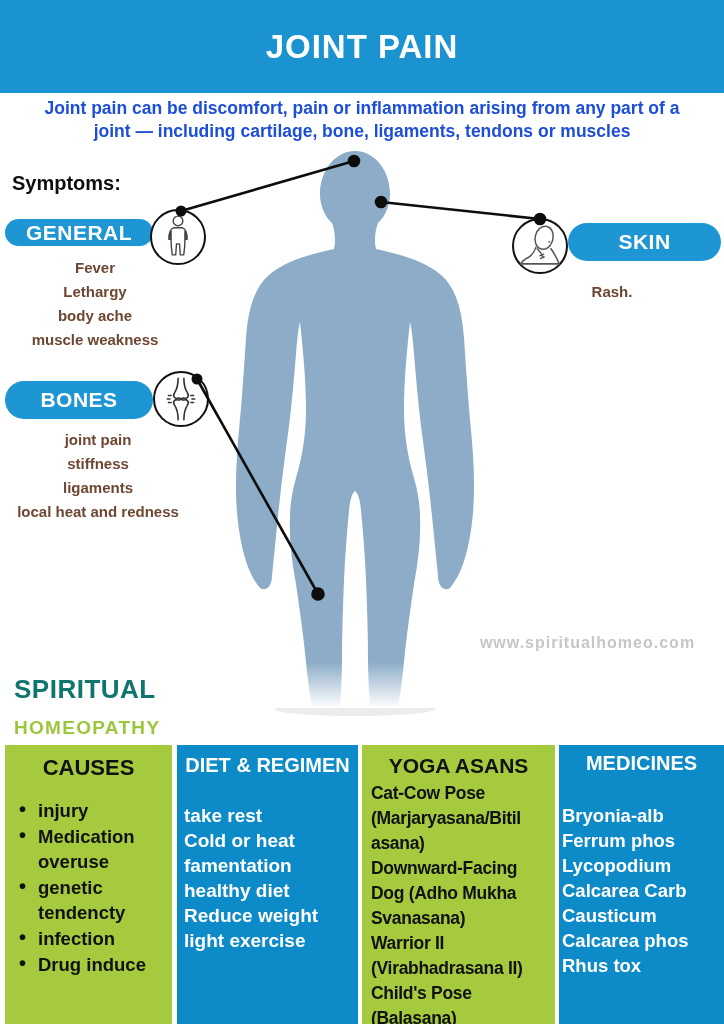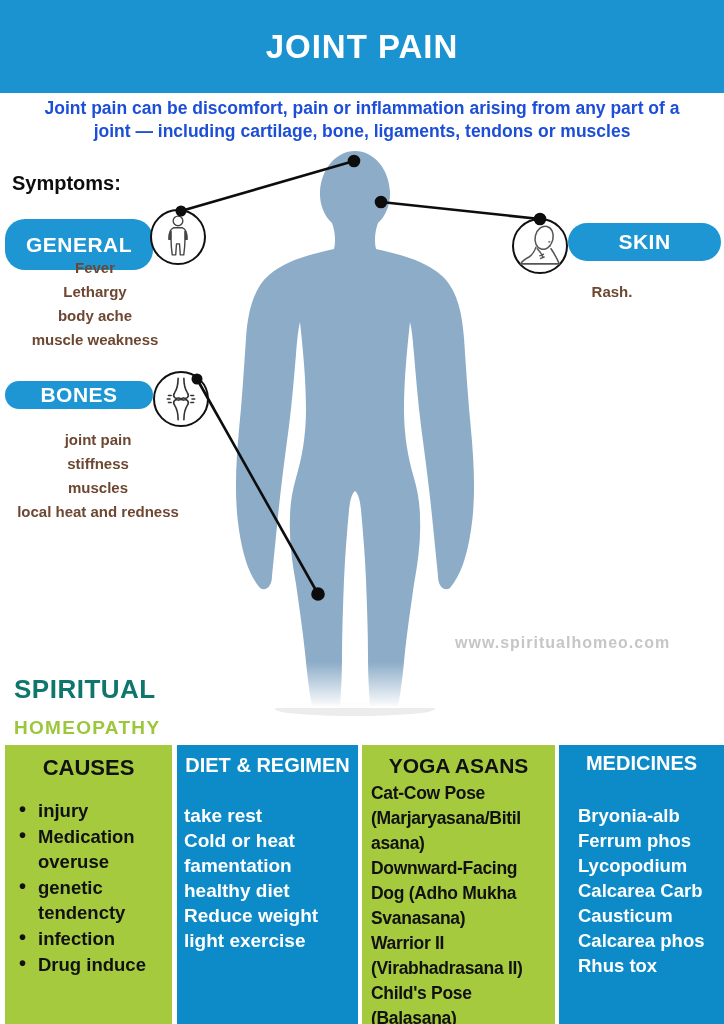--- a/index.html
+++ b/index.html
@@ -15,39 +15,39 @@
   
   .intro{left:0;top:97px;width:724px;text-align:center;color:#1d4ed8;font-weight:bold;
          font-size:17.5px;line-height:23px;z-index:2;}
 
   
   .symptoms-heading{left:12px;top:172px;font-size:20px;font-weight:bold;color:#0d0d0d;z-index:3;}
 
   
   .pill{background:#1e96d3;border-radius:20px;display:flex;align-items:center;justify-content:center;
         color:#ffffff;font-weight:bold;font-size:21px;letter-spacing:.5px;z-index:3;}
-  .pill.general{left:5px;top:219px;width:148px;height:51px;}
+  .pill.general{left:5px;top:219px;width:148px;height:27px;}
   .pill.skin{left:568px;top:223px;width:153px;height:38px;}
-  .pill.bones{left:5px;top:381px;width:148px;height:28px;}
+  .pill.bones{left:5px;top:381px;width:148px;height:38px;}
 
   
   .icon-circle{border-radius:50%;background:#ffffff;border:2.5px solid #111;z-index:4;
                display:flex;align-items:center;justify-content:center;box-sizing:border-box;}
   .circle-general{left:150px;top:209px;width:56px;height:56px;}
   .circle-skin{left:512px;top:218px;width:56px;height:56px;}
   .circle-bones{left:153px;top:371px;width:56px;height:56px;}
 
   
   .symlist{color:#6d4732;font-weight:bold;font-size:15px;line-height:24px;text-align:center;z-index:3;}
   .symlist.general{left:0;top:256px;width:190px;}
   .symlist.skin{left:537px;top:280px;width:150px;}
   .symlist.bones{left:0;top:428px;width:196px;}
 
   
-  .watermark{left:455px;top:634px;width:265px;text-align:left;color:#c6c6c6;font-weight:bold;
+  .watermark{left:455px;top:634px;width:265px;text-align:center;color:#c6c6c6;font-weight:bold;
              font-size:16px;letter-spacing:1px;z-index:2;}
   .logo{left:14px;top:676px;z-index:2;line-height:1;}
   .logo .l1{color:#0f766e;font-size:26px;font-weight:bold;letter-spacing:.5px;}
   .logo .l2{color:#9cc63c;font-size:19px;font-weight:bold;letter-spacing:1.3px;margin-top:16px;}
 
   
   .col{top:745px;height:279px;z-index:2;box-sizing:border-box;}
   .col .head{text-align:center;font-weight:bold;margin-top:9px;}
   .col.green{background:#a5ca3e;}
   .col.blue{background:#0d8ac8;}
@@ -60,21 +60,21 @@
   .col-diet{left:177px;width:181px;}
   .col-diet .head{color:#fff;font-size:20px;}
   .col-diet .lines{margin-top:26px;padding-left:7px;color:#fff;font-weight:bold;
                    font-size:19px;line-height:25px;white-space:nowrap;}
   .col-yoga{left:362px;width:193px;}
   .col-yoga .head{color:#111;font-size:21px;}
   .col-yoga .lines{margin-top:3px;padding-left:9px;color:#111;font-weight:bold;
                    font-size:17.5px;letter-spacing:-0.3px;line-height:25px;white-space:nowrap;}
   .col-medicines{left:559px;width:165px;}
   .col-medicines .head{color:#fff;font-size:20px;margin-top:7px;}
-  .col-medicines .lines{margin-top:28px;padding-left:19px;color:#fff;font-weight:bold;
+  .col-medicines .lines{margin-top:28px;padding-left:3px;color:#fff;font-weight:bold;
                         font-size:18.5px;line-height:25px;white-space:nowrap;}
 
   svg.bodylayer{left:0;top:0;z-index:1;}
   svg.linelayer{left:0;top:0;z-index:5;pointer-events:none;}
 </style>
 </head>
 <body>
 
 <div class="page">
 
@@ -200,21 +200,21 @@
         M -2.5 18 C -2.5 12 -3.5 8.5 -5.5 5.5 C -7.8 2.5 -5 -0.6 -2 1
         C -0.8 0.2 0.8 0.2 2 1 C 5 -0.6 7.8 2.5 5.5 5.5 C 3.5 8.5 2.5 12 2.5 18"></path>
       <path fill="none" stroke="#333" stroke-width="1.2" stroke-linecap="round" d="
         M -11 -3 l 2.5 0 M -12 0 l 2.5 0 M -11 3 l 2.5 0
         M 11 -3 l -2.5 0 M 12 0 l -2.5 0 M 11 3 l -2.5 0"></path>
     </svg>
   </div>
   <div class="symlist bones abs">
       <div>joint pain</div>
       <div>stiffness</div>
-      <div>muscles</div>
+      <div>ligaments</div>
       <div>local heat and redness</div>
     </div>
 
   <svg class="linelayer abs" width="724" height="1024" viewBox="0 0 724 1024">
     <g stroke="#0d0d0d" stroke-width="2.6" fill="#0d0d0d">
       <line x1="181" y1="211" x2="354" y2="161"></line>
       <circle cx="181" cy="211" r="4.2"></circle>
         <circle cx="354" cy="161" r="5"></circle>
       <line x1="381" y1="202" x2="540" y2="219"></line>
       <circle cx="381" cy="202" r="5"></circle>

